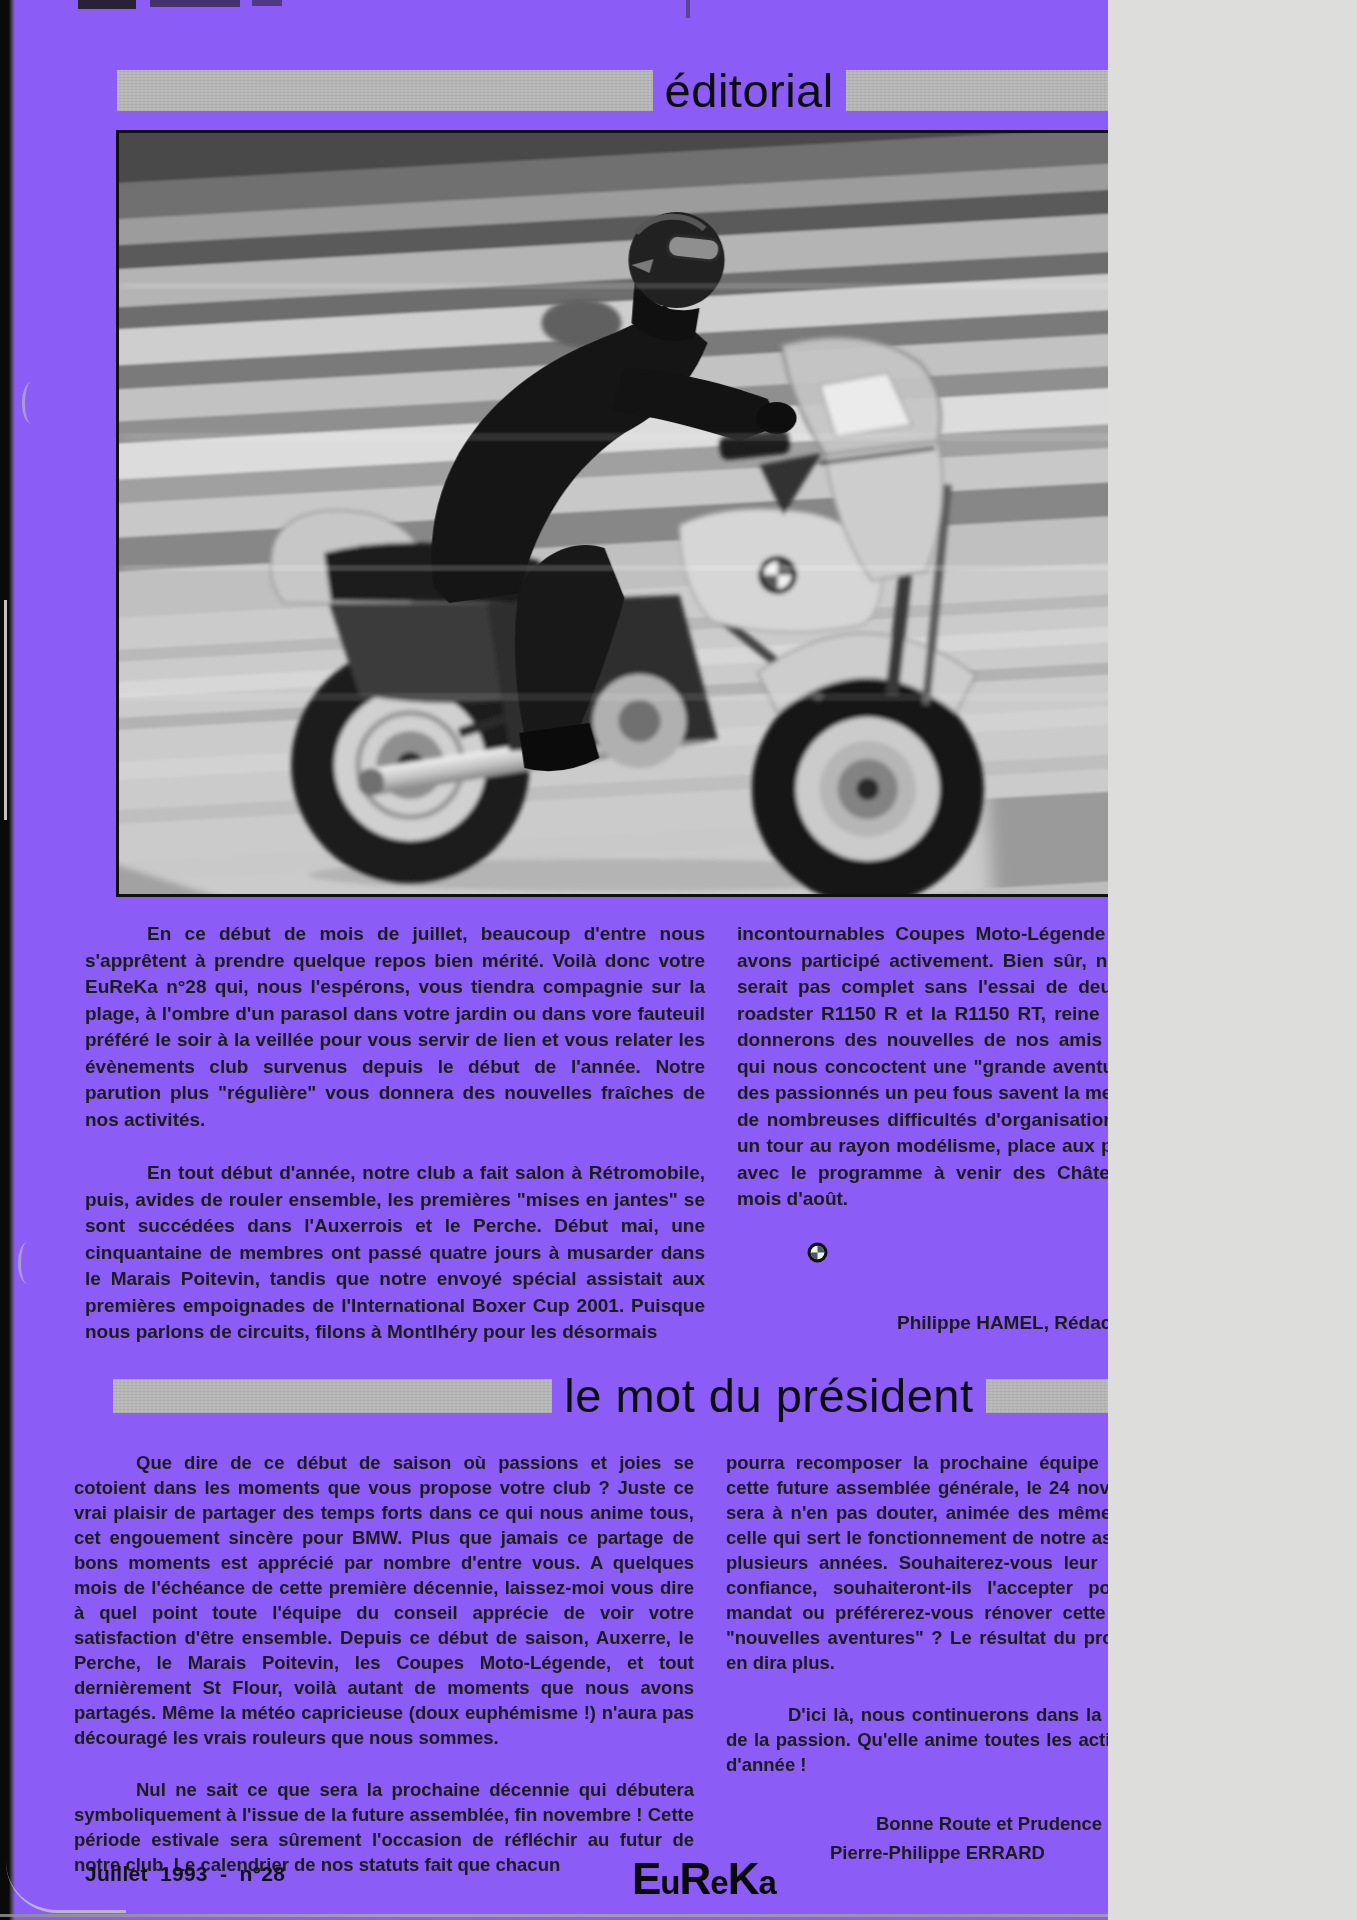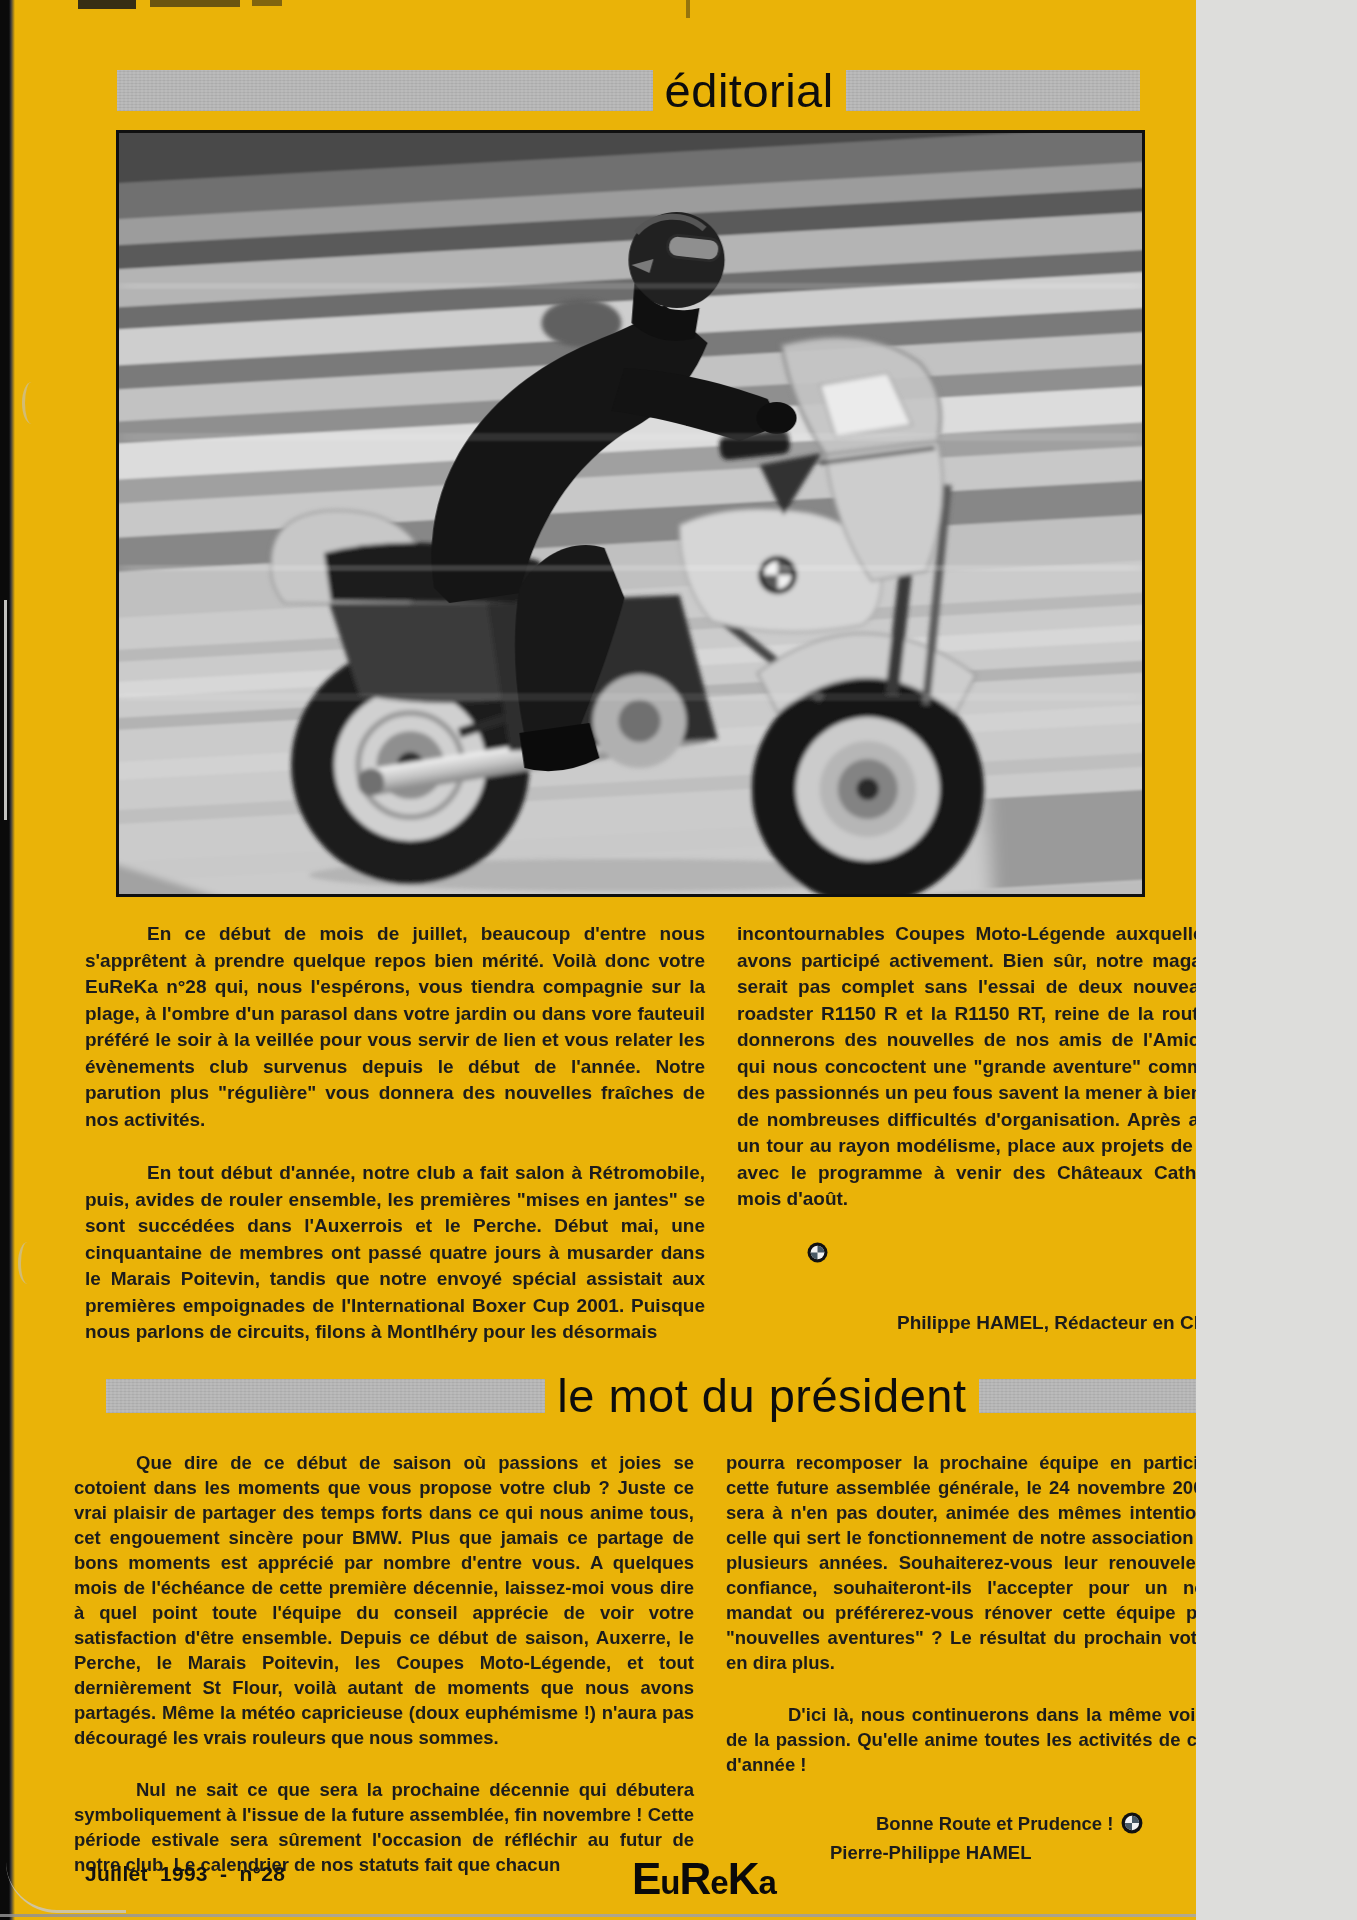--- a/index.html
+++ b/index.html
@@ -1,16 +1,16 @@
 <!DOCTYPE html>
 <html><head>
 <meta charset="utf-8">
 <style>
   html,body{margin:0;padding:0;background:#dddddb;}
-  .page{position:relative;width:1196px;height:1920px;background:#eab308;overflow:hidden;
+  .page{position:relative;width:1108px;height:1920px;background:#8b5cf6;overflow:hidden;
         font-family:"Liberation Sans",sans-serif;color:#1b1b1b;}
   
   .edge-left{position:absolute;left:0;top:0;width:15px;height:1920px;
              background:linear-gradient(90deg,#0a0a0a 0 9px,#3c3c3c 11px,rgba(60,60,60,0) 15px);}
   .edge-streak{position:absolute;left:4px;top:600px;width:3px;height:220px;background:#f0f0ee;opacity:.8;}
   .top-mark{position:absolute;background:#161616;opacity:.85;}
   .corner-curl{position:absolute;left:6px;top:1862px;width:120px;height:48px;border:none;
                border-bottom:3px solid #c9c9c6;border-radius:0 0 0 90px;opacity:.8;}
   .margin-arc{position:absolute;width:16px;height:42px;border-left:3px solid #c2c2bf;
               border-radius:50%/50%;opacity:.6;}
@@ -202,41 +202,41 @@
       <p class="indent gap"><svg class="bmw" width="21" height="21" viewBox="0 0 40 40">
             <circle cx="20" cy="20" r="19" fill="#111111"></circle>
             <circle cx="20" cy="20" r="13" fill="#f2f2f2"></circle>
             <path d="M20,7 A13,13 0 0 1 33,20 L20,20 Z" fill="#4a5a66"></path>
             <path d="M20,33 A13,13 0 0 1 7,20 L20,20 Z" fill="#4a5a66"></path>
           </svg></p>
       <p class="signature-line">Philippe HAMEL, Rédacteur en Chef</p>
     </div>
   </div>
 
-  <div class="header-row h2" style="left:106px;top:1372px;width:1110px;">
+  <div class="header-row h2" style="left:113px;top:1372px;width:1110px;">
     <div class="gbar" style="flex:1.85;"></div>
     <div class="htitle">le mot du président</div>
     <div class="gbar" style="flex:1;"></div>
   </div>
 
   <div class="cols president" style="left:74px;top:1450px;width:1185px;">
     <div class="col" style="width:620px;margin-right:32px;">
       <p class="indent">Que dire de ce début de saison où passions et joies se cotoient dans les moments que vous propose votre club ? Juste ce vrai plaisir de partager des temps forts dans ce qui nous anime tous, cet engouement sincère pour BMW.  Plus que jamais ce partage de bons moments  est apprécié par nombre d'entre vous. A quelques mois de l'échéance de cette première décennie, laissez-moi vous dire à quel point toute l'équipe du conseil apprécie de voir votre satisfaction d'être ensemble. Depuis ce début de saison, Auxerre, le Perche, le Marais Poitevin, les Coupes Moto-Légende, et tout dernièrement St Flour, voilà autant de moments que nous avons partagés. Même la météo capricieuse (doux euphémisme !) n'aura pas découragé les vrais rouleurs que nous sommes.</p>
       <p class="indent gap">Nul ne sait ce que sera la prochaine décennie qui débutera symboliquement à l'issue de la future assemblée, fin novembre ! Cette période estivale sera sûrement l'occasion de réfléchir au futur de notre club. Le calendrier de nos statuts fait que chacun</p>
     </div>
     <div class="col" style="width:533px;">
       <p>pourra recomposer la prochaine équipe en participant à cette future assemblée générale, le 24 novembre 2001.  Elle sera à n'en pas douter, animée des mêmes intentions que celle qui sert le fonctionnement  de notre association depuis plusieurs années. Souhaiterez-vous leur renouveler votre confiance, souhaiteront-ils l'accepter pour un nouveau mandat ou préférerez-vous rénover cette équipe pour de "nouvelles aventures" ?  Le résultat du prochain vote nous en dira plus.</p>
       <p class="indent gap">D'ici là, nous continuerons dans la même voie, celle de la passion. Qu'elle anime toutes les activités de cette fin d'année !</p>
       <p class="signoff-line"><span>Bonne Route et Prudence !</span><svg class="bmw" width="22" height="22" viewBox="0 0 40 40">
             <circle cx="20" cy="20" r="19" fill="#111111"></circle>
             <circle cx="20" cy="20" r="13" fill="#f2f2f2"></circle>
             <path d="M20,7 A13,13 0 0 1 33,20 L20,20 Z" fill="#4a5a66"></path>
             <path d="M20,33 A13,13 0 0 1 7,20 L20,20 Z" fill="#4a5a66"></path>
           </svg></p>
-      <p class="plain-line">Pierre-Philippe HAMEL</p>
+      <p class="plain-line">Pierre-Philippe ERRARD</p>
     </div>
   </div>
 
   <div class="footer-issue">Juillet 1993  -  n°28</div>
   <div class="footer-brand"><span class="big">E</span><span class="small">u</span><span class="big">R</span><span class="small">e</span><span class="big">K</span><span class="small">a</span></div>
   <div class="footer-page">- 3 -</div>
   <div class="footer-line"></div>
 
 </div>
 

